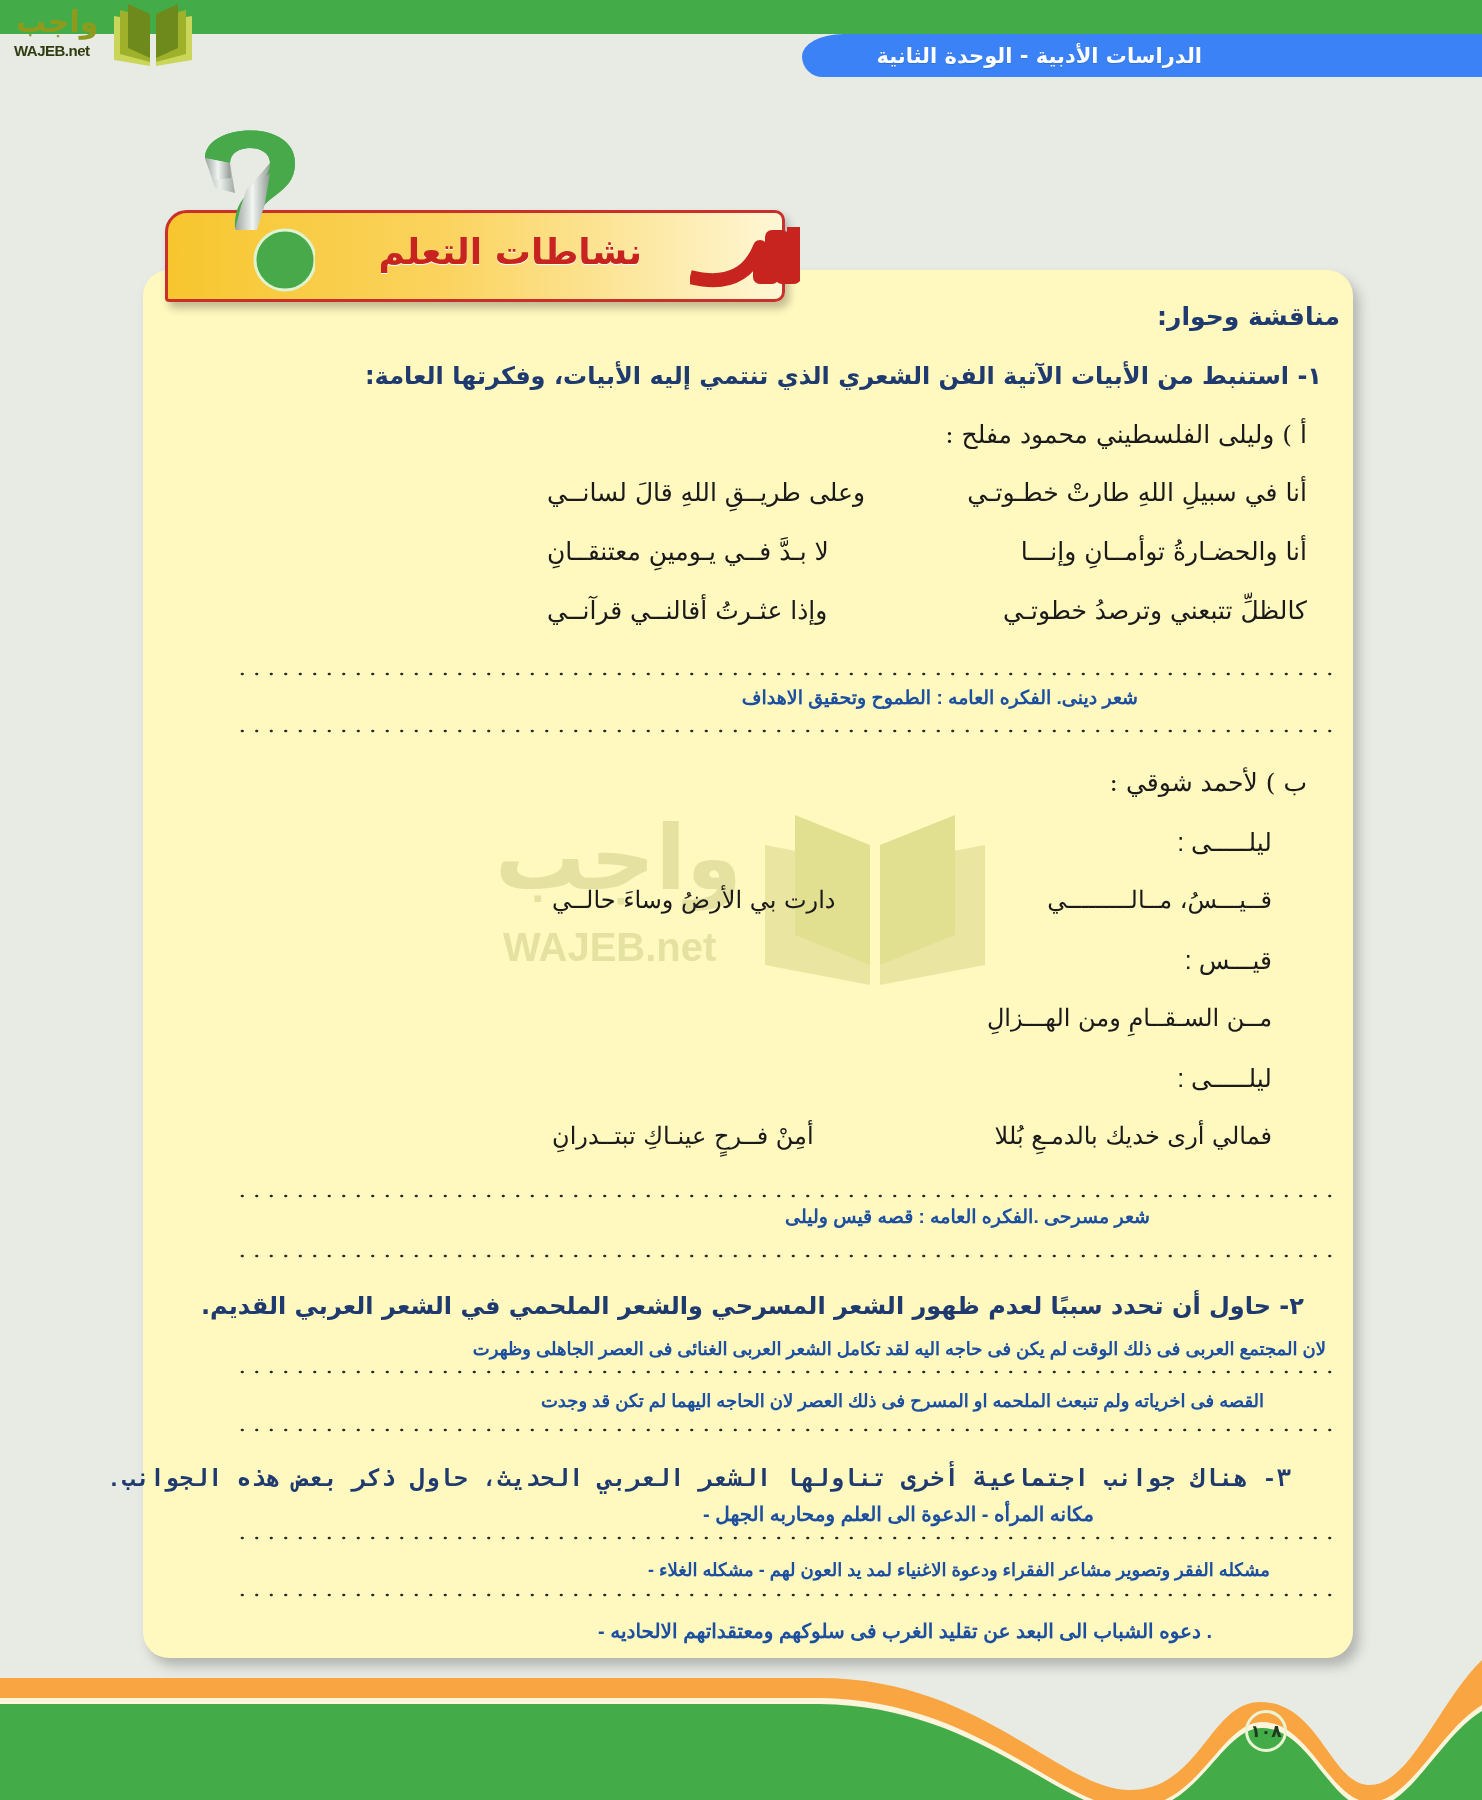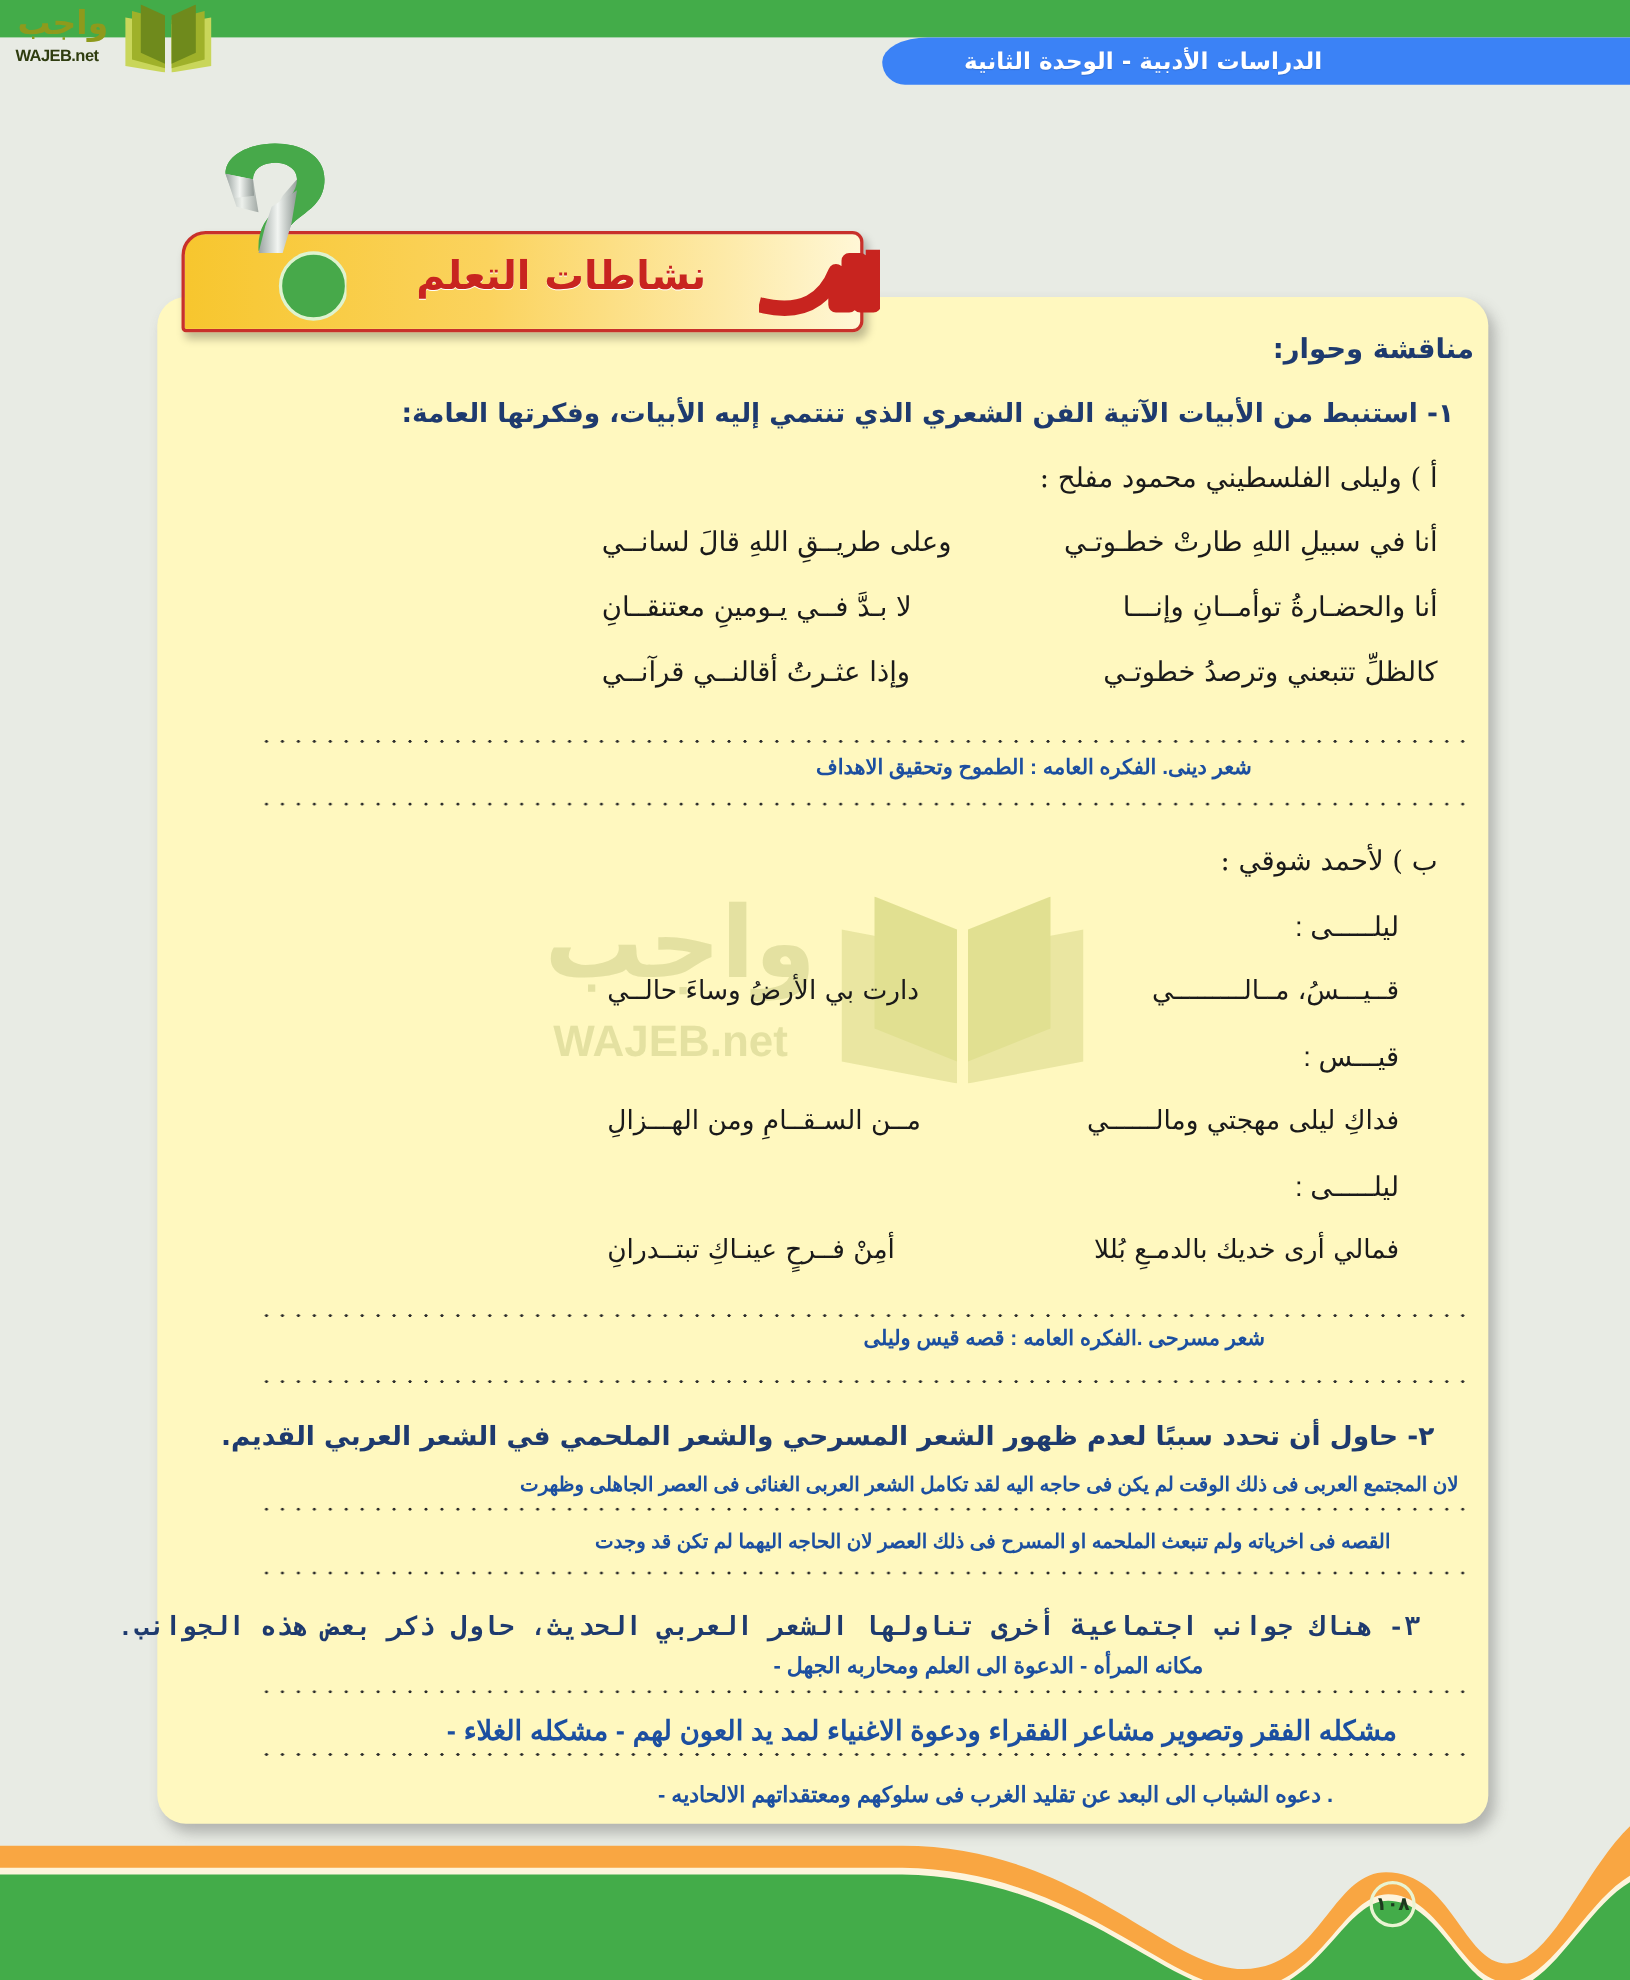--- a/index.html
+++ b/index.html
@@ -212,21 +212,20 @@
 
 <div class="sub rtl" style="right:175px; top:768px;">ب ) لأحمد شوقي :</div>
 
 <div class="speaker rtl" style="top:828px;">ليلـــــى :</div>
 <div class="verse2" style="top:886px;">
   <span>قــيـــسُ، مــالـــــــــي</span>
   <span>دارت بي الأرضُ وساءَ حالــي</span>
 </div>
 <div class="speaker rtl" style="top:946px;">قيـــس :</div>
 <div class="verse2" style="top:1004px;">
-  <span>فداكِ ليلى  مهجتي ومالــــــي</span>
   <span>مــن السـقــامِ  ومن  الهـــزالِ</span>
 </div>
 <div class="speaker rtl" style="top:1064px;">ليلـــــى :</div>
 <div class="verse2" style="top:1122px;">
   <span>فمالي أرى خديك بالدمـعِ بُللا</span>
   <span>أمِنْ  فــرحٍ  عينـاكِ  تبتــدرانِ</span>
 </div>
 
 <div class="dots" style="top:1194px;"></div>
 <div class="answer" style="right:332px; top:1205px;">شعر مسرحى .الفكره العامه : قصه قيس وليلى</div>
@@ -234,21 +233,21 @@
 
 <div class="q rtl" style="right:178px; top:1292px; font-size:24px;">٢- حاول أن تحدد سببًا لعدم ظهور الشعر المسرحي والشعر الملحمي في الشعر العربي القديم.</div>
 <div class="answer" style="right:156px; top:1338px; font-size:18px;">لان المجتمع العربى فى ذلك الوقت لم يكن فى حاجه اليه لقد تكامل الشعر العربى الغنائى فى العصر الجاهلى وظهرت</div>
 <div class="dots" style="top:1370px;"></div>
 <div class="answer" style="right:218px; top:1390px; font-size:18px;">القصه فى اخرياته ولم تنبعث الملحمه او المسرح فى ذلك العصر لان الحاجه اليهما لم تكن قد وجدت</div>
 <div class="dots" style="top:1428px;"></div>
 
 <div class="q rtl" style="right:191px; top:1464px; font-size:24px;font-family:Liberation Mono, monospace;">٣- هناك جوانب اجتماعية أخرى تناولها الشعر العربي الحديث، حاول ذكر بعض هذه الجوانب.</div>
 <div class="answer" style="right:388px; top:1502px; font-size:20px;">مكانه المرأه     - الدعوة الى العلم ومحاربه الجهل -</div>
 <div class="dots" style="top:1536px;"></div>
-<div class="answer" style="right:212px; top:1559px; font-size:25px;">مشكله الفقر وتصوير مشاعر الفقراء ودعوة الاغنياء لمد يد العون لهم   - مشكله الغلاء -</div>
+<div class="answer" style="right:212px; top:1559px; font-size:18px;">مشكله الفقر وتصوير مشاعر الفقراء ودعوة الاغنياء لمد يد العون لهم   - مشكله الغلاء -</div>
 <div class="dots" style="top:1593px;"></div>
 <div class="answer" style="right:270px; top:1619px; font-size:20px;">. دعوه الشباب الى البعد عن تقليد الغرب فى سلوكهم  ومعتقداتهم الالحاديه -</div>
 
 <svg class="footer" width="1482" height="160" viewBox="0 0 1482 160">
   <path d="M0,38 L820,38 C980,38 1060,150 1130,150 C1200,150 1210,62 1260,62 C1320,62 1330,145 1370,145 C1410,145 1440,60 1482,20 L1482,160 L0,160 Z" fill="#f9a642"></path>
   <path d="M0,58 L820,58 C980,60 1060,168 1130,168 C1200,168 1220,82 1262,82 C1310,82 1330,162 1370,162 C1410,162 1440,90 1482,65 L1482,160 L0,160 Z" fill="#fdf4dc"></path>
   <path d="M0,64 L820,64 C980,66 1060,172 1130,172 C1200,172 1220,88 1262,88 C1310,88 1330,168 1370,168 C1410,168 1440,96 1482,71 L1482,160 L0,160 Z" fill="#43ac49"></path>
 </svg>
 <div class="page-num">١٠٨</div>
 

